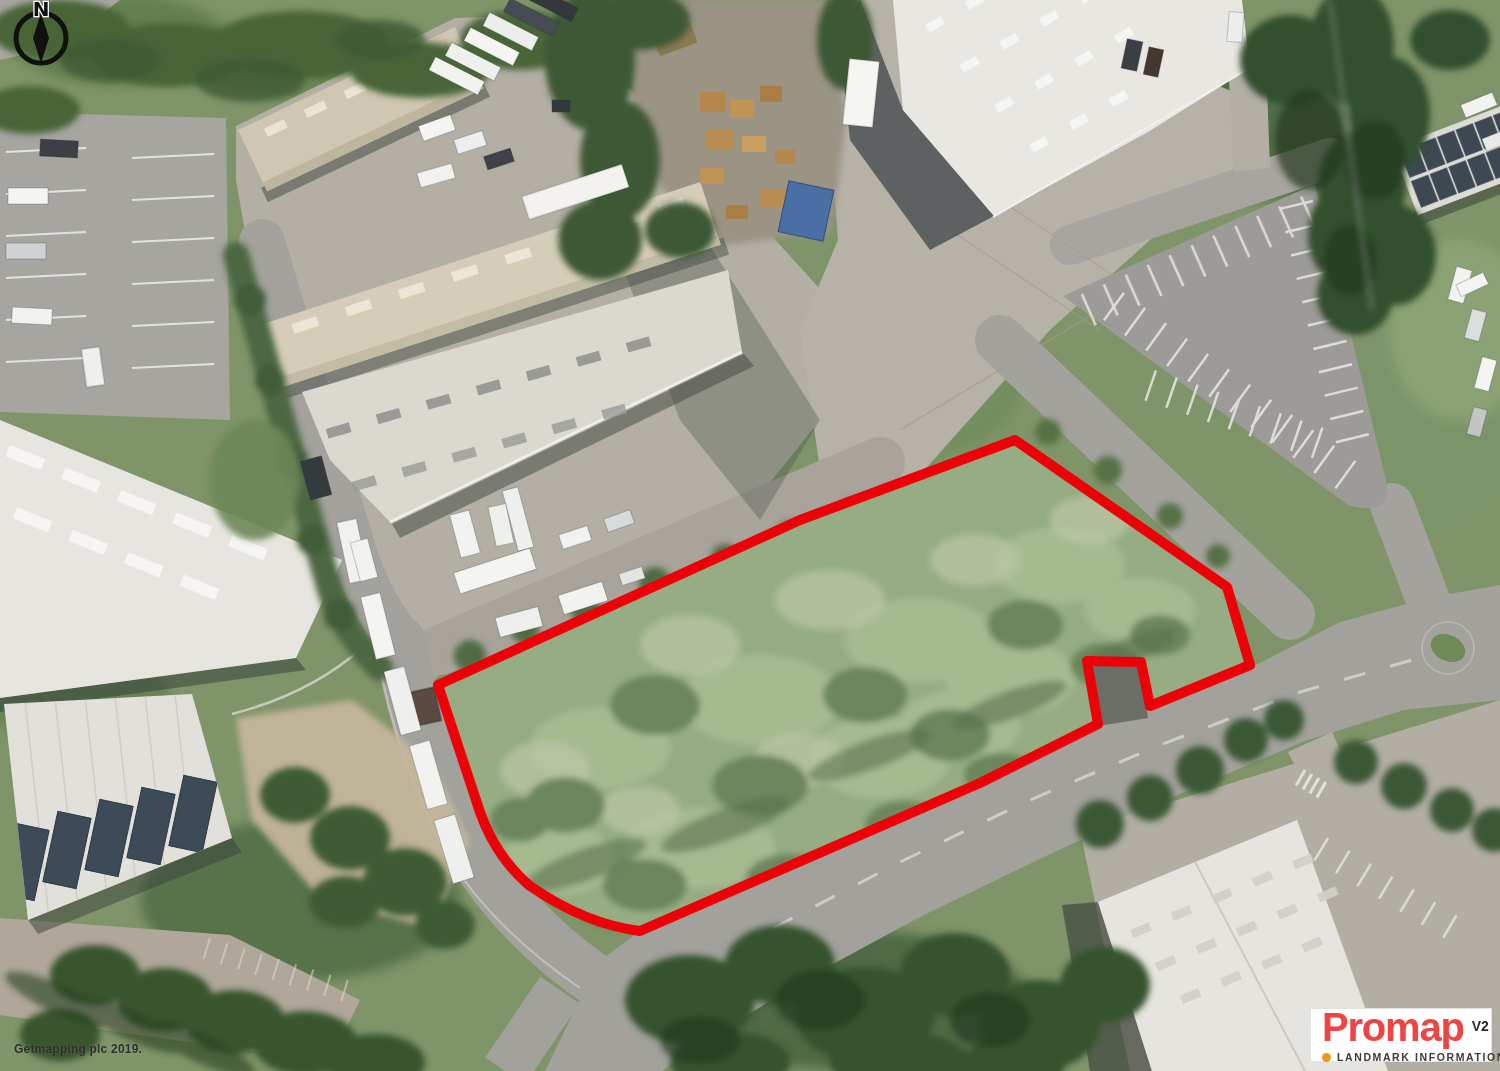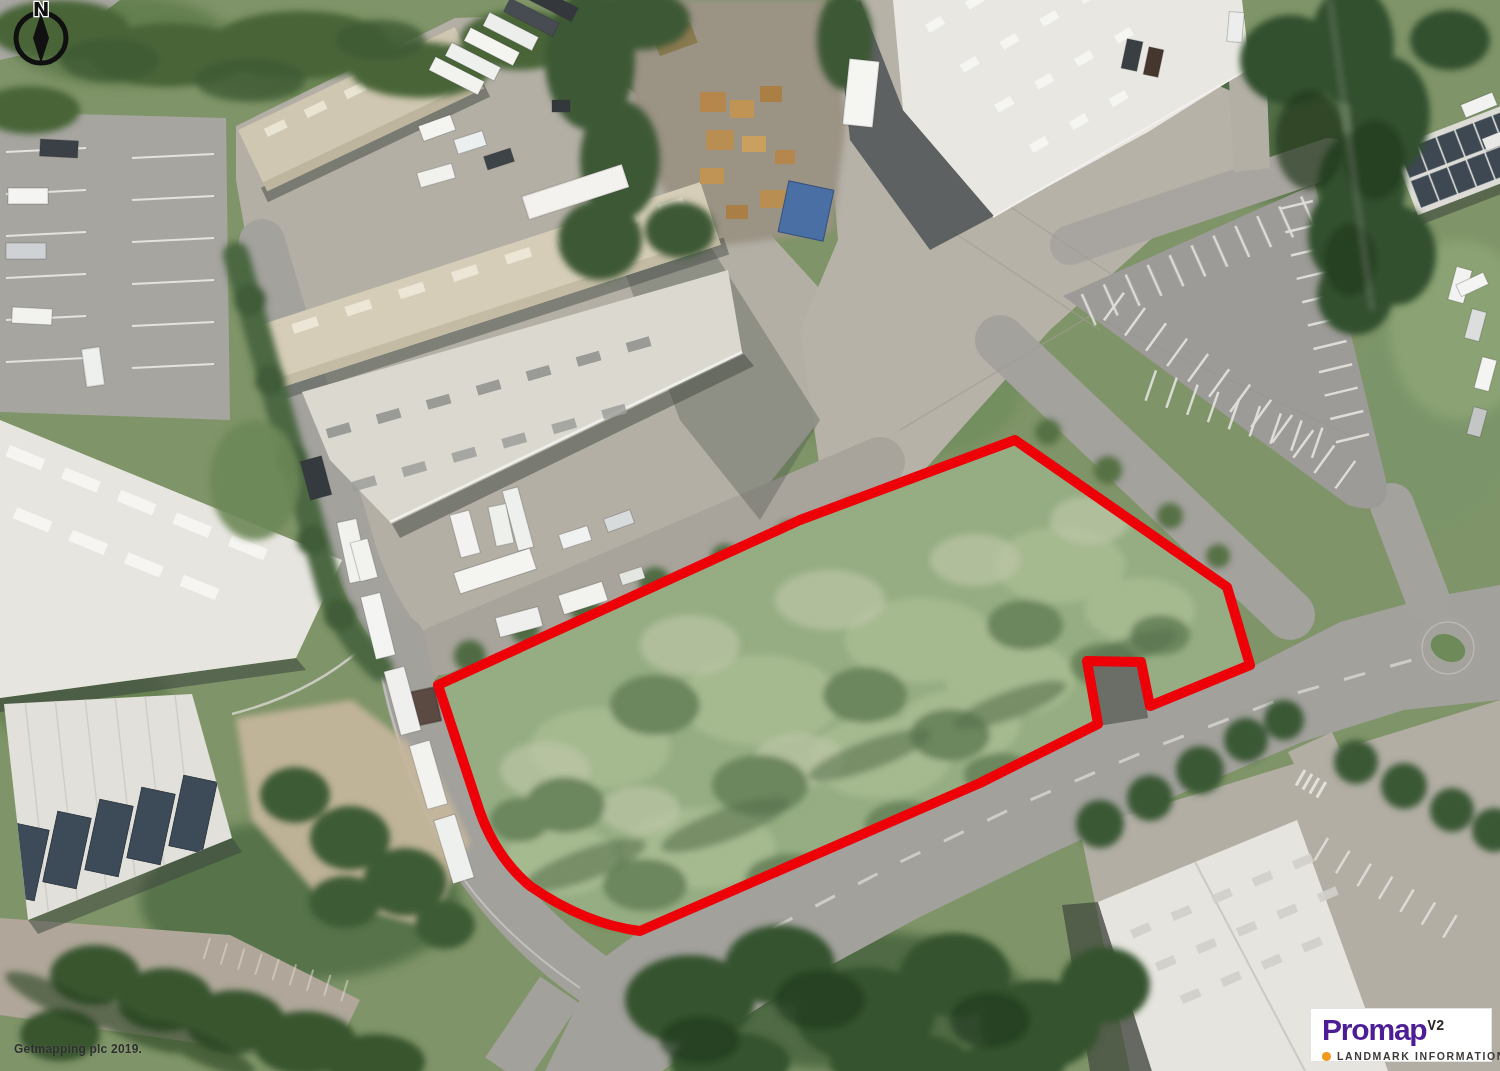--- a/index.html
+++ b/index.html
@@ -4,22 +4,22 @@
 <style>
   html,body{margin:0;padding:0;background:#222;}
   .stage{position:relative;width:1500px;height:1071px;overflow:hidden;
          font-family:"Liberation Sans",sans-serif;background:#7f9468;}
   .stage svg{position:absolute;left:0;top:0;display:block;}
   .copyright{position:absolute;left:14px;top:1042px;font-size:12px;font-weight:700;
              color:#2e2e2e;letter-spacing:.2px;text-shadow:0 0 2px rgba(255,255,255,.18);}
   .logo{position:absolute;left:1310px;top:1008px;width:182px;height:54px;background:#fff;
         border:1px solid #e3e3e3;box-sizing:border-box;padding:3px 0 0 11px;}
   .logo-top{line-height:28px;white-space:nowrap;}
-  .logo-brand{font-size:30px;font-weight:800;letter-spacing:-1.2px;color:#4c1d95;text-align:center;}
-  .logo-version{font-size:14px;font-weight:800;color:#2e2a26;vertical-align:10px;margin-left:1px;font-family:Liberation Mono, monospace;}
+  .logo-brand{font-size:40px;font-weight:800;letter-spacing:-1.2px;color:#ef4444;text-align:center;}
+  .logo-version{font-size:14px;font-weight:800;color:#2e2a26;vertical-align:10px;margin-left:8px;}
   .logo-sub{display:flex;align-items:center;margin-top:1px;}
   .logo-dot{width:9px;height:9px;border-radius:50%;margin-right:6px;flex:0 0 auto;}
   .logo-subtitle{font-size:10.5px;font-weight:700;letter-spacing:1.6px;color:#3c3936;white-space:nowrap;}
 </style>
 </head>
 <body>
 
 <div class="stage">
 <svg width="1500" height="1071" viewBox="0 0 1500 1071">
   <defs>

